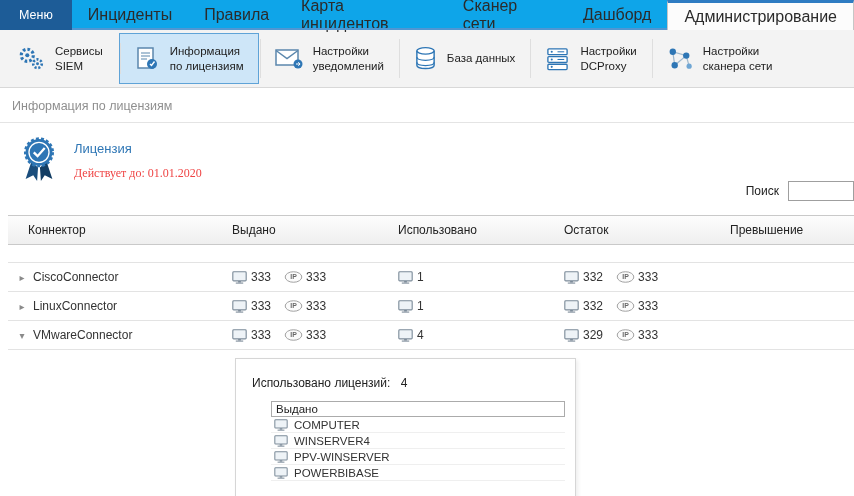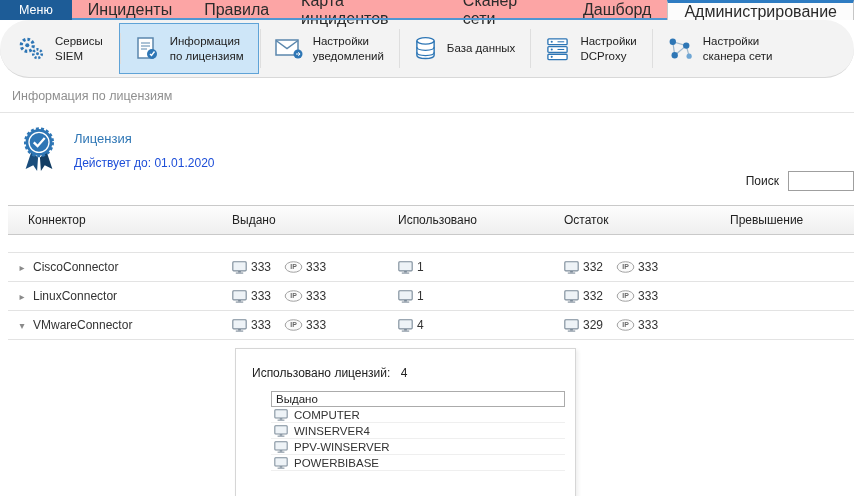--- a/index.html
+++ b/index.html
@@ -6,43 +6,43 @@
   html, body { width: 854px; height: 496px; }
   body {
     font-family: "Liberation Sans", sans-serif;
     font-size: 12px;
     color: #333;
     background: #fff;
     overflow: hidden;
   }
 
   
-  .tabbar { display: flex; height: 20px; background: #fca5a5; position: relative; }
+  .tabbar { display: flex; height: 30px; background: #0ea5e9; position: relative; }
   .tabbar::after { content: ""; position: absolute; left: 0; right: 0; bottom: 0; height: 2px; background: #4f96d2; z-index: 1; }
   .menu-btn { background: #1d5c97; color: #fff; display: flex; align-items: center; padding: 0 19px; font-size: 12.5px; position: relative; z-index: 2; cursor: pointer; }
   .tab { display: flex; align-items: center; padding: 0 16px; font-size: 16px; color: #2b2b2b; cursor: pointer; }
   .tab.active { background: #fcfcfc; border: 1px solid #c6c6c6; border-top: 3px solid #2e7cc2; border-bottom: 0; position: relative; z-index: 2; }
 
   
-  .toolbar { height: 58px; background: #f3f3f3; border-bottom: 1px solid #d8d8d8; display: flex; align-items: stretch; padding-left: 2px; border-radius: 29px; }
+  .toolbar { height: 58px; background: #f3f3f3; border-bottom: 1px solid #d8d8d8; display: flex; align-items: stretch; padding-left: 2px; }
   .tb-item { display: flex; align-items: center; gap: 10px; padding: 0 15px; position: relative; cursor: pointer; }
   .tb-item + .tb-item::before { content: ""; position: absolute; left: 0; top: 9px; bottom: 9px; width: 1px; background: #dedede; }
   .tb-item.active { background: #cee6f8; border: 1px solid #5fa3d7; margin: 3px 1px; padding: 0 14px; }
   .tb-label { display: flex; flex-direction: column; justify-content: center; font-size: 11.5px; color: #222; line-height: 1.3; }
   .tb-icon { display: flex; align-items: center; }
 
   
   .section-title { padding: 11px 12px 9px; color: #8f8f8f; border-bottom: 1px solid #e4e4e4; font-size: 12.5px; }
 
   
   .license-row { display: flex; justify-content: space-between; padding: 13px 0 6px 18px; height: 92px; }
   .license-info { display: flex; gap: 14px; }
   .license-texts { display: flex; flex-direction: column; gap: 10px; padding-top: 5px; }
   .license-title { color: #2e76b5; font-size: 13px; }
-  .license-valid { color: #1d4ed8; font-size: 12px; }
+  .license-valid { color: #ef4444; font-size: 12px; font-family: Liberation Serif, serif; }
   .search-box { display: flex; align-items: center; gap: 9px; align-self: flex-end; margin-bottom: 8px; }
   .search-box label { color: #222; }
   .search-input { width: 66px; height: 20px; border: 1px solid #9f9f9f; outline: none; padding: 0 3px; font-size: 12px; }
 
   
   .lic-table { margin-left: 8px; }
   .thead, .trow { display: grid; grid-template-columns: 216px 166px 166px 166px 1fr; align-items: center; }
   .thead { height: 30px; background: linear-gradient(#fdfdfd, #efefef); border-top: 1px solid #c9c9c9; border-bottom: 1px solid #c9c9c9; font-weight: normal; }
   .th { padding-left: 8px; font-size: 12px; color: #222; }
   .th:first-child { padding-left: 20px; }

